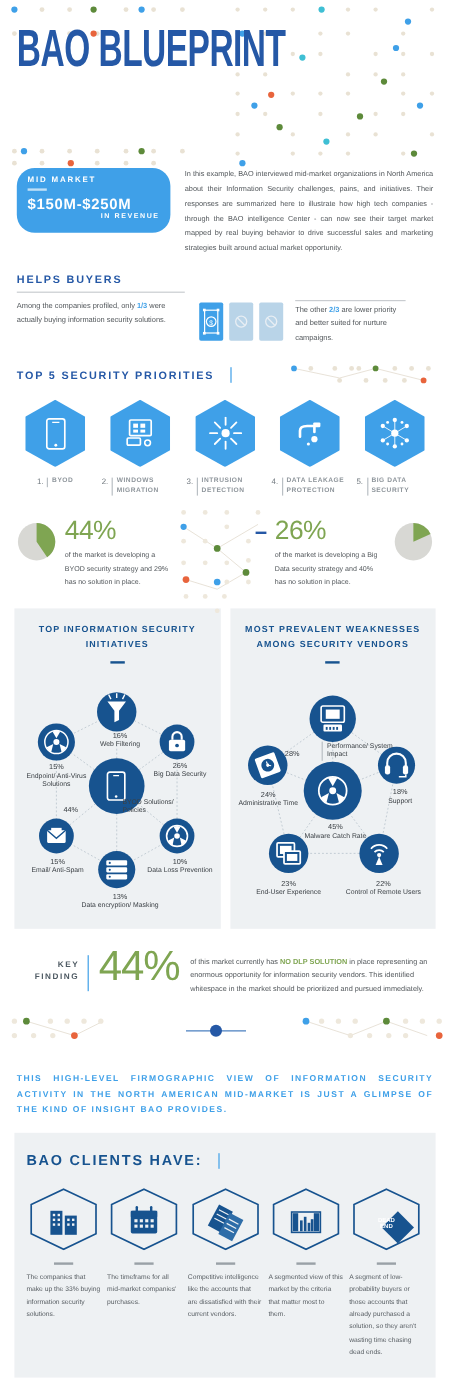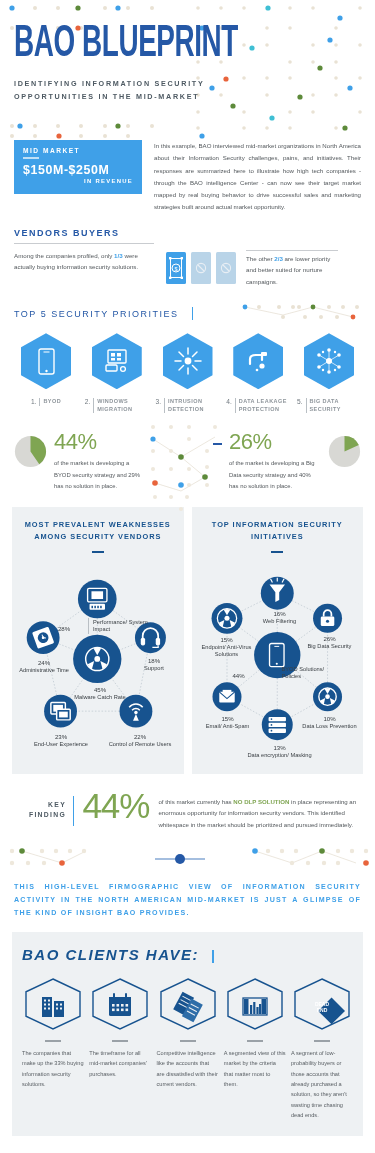--- a/index.html
+++ b/index.html
@@ -30,21 +30,21 @@
   }
 
   
   .intro-head {
     font-size: 7.1px; font-weight: bold; letter-spacing: 1.35px;
     color: #3fa0e8; line-height: 1.8; padding: 6px 14px 0 14px;
   }
   .intro-row { display: flex; padding: 8px 14px 0 14px; gap: 12px; }
   .midmarket {
     background: #3fa0e8; color: #fff; width: 128px; height: 54px;
-    padding: 7px 9px 0 9px; flex: none;
+    padding: 7px 9px 0 9px; flex: none; border-radius: 15px;
   }
   .mm-label { font-size: 6.6px; font-weight: bold; letter-spacing: 1.5px; }
   .mm-rule { width: 16px; height: 1.6px; background: #bfe0f7; margin: 3px 0 4px; }
   .mm-value { font-size: 12.4px; font-weight: bold; letter-spacing: 0.6px; }
   .mm-rev { font-size: 5.9px; font-weight: bold; letter-spacing: 1.3px; text-align: right; margin-top: 1px; }
   .intro-body { font-size: 6.1px; line-height: 2.02; color: #53585c; text-align: justify; }
 
   
   .ab-wrap { padding: 14px 14px 0 14px; }
   .ab-title { font-size: 9px; font-weight: bold; letter-spacing: 1.5px; color: #2558a6; }
@@ -54,21 +54,21 @@
   .ab-left b { color: #3fa0e8; }
   .ab-cards { display: flex; gap: 5px; padding-top: 2px; }
   .card { width: 20px; height: 32px; border-radius: 1.5px; display: flex; align-items: center; justify-content: center; }
   .card.on { background: #3fa0e8; }
   .card.off { background: #b9d4e8; }
   .ab-right { width: 92px; font-size: 6.2px; line-height: 1.85; color: #53585c; padding-top: 2px; border-top: 1px solid #c9ccd0; }
   .ab-right b { color: #3fa0e8; }
 
   
   .t5-wrap { padding: 16px 14px 0 14px; position: relative; }
-  .t5-title { font-size: 9px; font-weight: normal; letter-spacing: 1.5px; color: #2558a6; display: inline-block; }
+  .t5-title { font-size: 9px; font-weight: bold; letter-spacing: 1.5px; color: #2558a6; display: inline-block; }
   .t5-bar { display: inline-block; width: 1.4px; height: 13px; background: #3fa0e8; margin-left: 9px; vertical-align: -3px; }
   .hexrow { display: flex; justify-content: space-between; margin-top: 12px; }
   .hexcell { width: 64px; text-align: center; }
   .hex {
     width: 50px; height: 56px; margin: 0 auto;
     background: #3fa0e8;
     clip-path: polygon(50% 0%, 100% 25%, 100% 75%, 50% 100%, 0% 75%, 0% 25%);
     display: flex; align-items: center; justify-content: center;
   }
   .hexlbl { display: flex; justify-content: center; gap: 3px; margin-top: 9px; }
@@ -103,25 +103,25 @@
   
   .kf { display: flex; align-items: flex-start; padding: 16px 14px 0 14px; gap: 0; }
   .kf-label { font-size: 6.8px; font-weight: bold; letter-spacing: 1.3px; color: #4e5a63; text-align: right; line-height: 1.5; padding-top: 10px; width: 52px; }
   .kf-bar { width: 1.4px; height: 30px; background: #3fa0e8; margin: 6px 8px 0 7px; }
   .kf-num { font-size: 35px; color: #7fa552; line-height: 0.92; letter-spacing: -1px; }
   .kf-body { font-size: 6.1px; line-height: 1.95; color: #53585c; padding-top: 6px; margin-left: 9px; flex: 1; }
   .kf-body b { color: #7fa552; }
 
   
   .midband { position: relative; height: 42px; margin-top: 6px; }
-  .bigstmt { font-size: 7.1px; font-weight: bold; letter-spacing: 1.25px; color: #3fa0e8; line-height: 1.85; text-align: justify; padding: 2px 14px 0 14px; }
+  .bigstmt { font-size: 7.1px; font-weight: bold; letter-spacing: 1.25px; color: #3fa0e8; line-height: 1.85; text-align: justify; padding: 2px 14px 0 14px; margin-top: 12px; }
 
   
   .clients { background: #eef1f3; margin: 12px 12px 0 12px; padding: 14px 10px 16px; }
-  .cl-title { font-size: 15px; font-weight: bold; letter-spacing: 1.5px; color: #17538f; display: inline-block; font-style: italic; }
+  .cl-title { font-size: 12px; font-weight: bold; letter-spacing: 1.5px; color: #17538f; display: inline-block; }
   .cl-bar { display: inline-block; width: 1.4px; height: 13px; background: #3fa0e8; margin-left: 9px; vertical-align: -3px; }
   .clrow { display: flex; justify-content: space-between; margin-top: 14px; }
   .clcell { width: 62px; }
   .hexo {
     width: 60px; height: 52px; margin: 0 auto;
     display: flex; align-items: center; justify-content: center; position: relative;
   }
   .cl-dash { width: 16px; height: 1.6px; background: #9aa1a7; margin: 10px auto 6px; }
   .cldesc { font-size: 5.6px; line-height: 1.85; color: #5a6065; text-align: left; }
 </style>
@@ -216,35 +216,34 @@
         <circle cx="233" cy="106" r="2.6" fill="#5d8a3a"></circle>
         <circle cx="272" cy="118" r="2.6" fill="#3fbfd4"></circle>
         <circle cx="345" cy="128" r="2.6" fill="#5d8a3a"></circle>
         <circle cx="20" cy="126" r="2.6" fill="#3fa0e8"></circle>
         <circle cx="59" cy="136" r="2.6" fill="#e8643c"></circle>
         <circle cx="118" cy="126" r="2.6" fill="#5d8a3a"></circle>
         <circle cx="202" cy="136" r="2.6" fill="#3fa0e8"></circle>
       </g>
     </svg>
     <div class="logo-title">BAO BLUEPRINT</div>
-    <div class="hero-sub">IDENTIFYING INFORMATION SECURITY OPPORTUNITIES IN THE MID-MARKET</div>
   </div>
 
   <div class="intro-row">
     <div class="midmarket">
       <div class="mm-label">MID MARKET</div>
       <div class="mm-rule"></div>
       <div class="mm-value">$150M-$250M</div>
       <div class="mm-rev">IN REVENUE</div>
     </div>
     <div class="intro-body">In this example, BAO interviewed mid-market organizations in North America about their Information Security challenges, pains, and initiatives. Their responses are summarized here to illustrate how high tech companies - through the BAO intelligence Center - can now see their target market mapped by real buying behavior to drive successful sales and marketing strategies built around actual market opportunity.</div>
   </div>
 
   <div class="ab-wrap">
-    <div class="ab-title">VENDORS BUYERS</div>
+    <div class="ab-title">HELPS BUYERS</div>
     <div class="ab-rule"></div>
     <div class="ab-row">
       <div class="ab-left">
         <span>Among the companies profiled, only </span><b>1/3</b><span> were actually buying information security solutions.</span>
       </div>
       <div class="ab-cards">
         <div class="card on">
           <svg width="14" height="22" viewBox="0 0 14 22">
               <rect x="1.5" y="1.5" width="11" height="19" fill="none" stroke="#fff" stroke-width="1"></rect>
               <circle cx="7" cy="11" r="4" fill="none" stroke="#fff" stroke-width="1"></circle>
@@ -451,125 +450,20 @@
       <svg class="donut" viewBox="0 0 36 36">
         <circle cx="18" cy="18" r="17" fill="#d8d8d4"></circle>
         <path d="M18 18 L18 1 A17 17 0 0 1 33.6 11 Z" fill="#7fa552"></path>
       </svg>
     </div>
   </div>
 
   <div class="panels">
 
     <div class="panel">
-      <div class="ptitle">MOST PREVALENT WEAKNESSES AMONG SECURITY VENDORS</div>
-      <div class="pdash"></div>
-      <div class="diagram">
-        <svg width="100%" height="205" viewBox="0 0 165 205" style="position:absolute;left:0;top:0">
-          <g stroke="#b9c3cc" stroke-width="0.7" stroke-dasharray="1.6,1.8" fill="none">
-            <line x1="82" y1="104" x2="82" y2="42"></line>
-            <line x1="82" y1="104" x2="137" y2="82"></line>
-            <line x1="82" y1="104" x2="122" y2="158"></line>
-            <line x1="82" y1="104" x2="44" y2="158"></line>
-            <line x1="82" y1="104" x2="26" y2="82"></line>
-            <line x1="82" y1="42" x2="137" y2="82"></line>
-            <line x1="137" y1="82" x2="122" y2="158"></line>
-            <line x1="122" y1="158" x2="44" y2="158"></line>
-            <line x1="44" y1="158" x2="26" y2="82"></line>
-            <line x1="26" y1="82" x2="82" y2="42"></line>
-          </g>
-
-          <circle cx="82" cy="104" r="25" fill="#17538f"></circle>
-          <g transform="translate(82,104)">
-              <circle r="12" fill="none" stroke="#fff" stroke-width="1.5"></circle>
-              <circle r="3" fill="#fff"></circle>
-              <path d="M0 -3.8 L-4 -11 A12 12 0 0 1 4 -11 Z" fill="#fff"></path>
-              <path d="M3.2 2 L10 5.6 A12 12 0 0 1 5.6 11 Z" fill="#fff"></path>
-              <path d="M-3.2 2 L-5.6 11 A12 12 0 0 1 -10 5.6 Z" fill="#fff"></path>
-            </g>
-
-          <circle cx="82" cy="42" r="20" fill="#17538f"></circle>
-          <g transform="translate(72,31)">
-              <rect x="0" y="0" width="20" height="14" rx="1.5" fill="none" stroke="#fff" stroke-width="1.4"></rect>
-              <rect x="4" y="3" width="12" height="8" fill="#fff"></rect>
-              <rect x="2" y="16" width="16" height="6" rx="1" fill="#fff"></rect>
-              <g fill="#17538f">
-                <rect x="4" y="18" width="1.6" height="2.5"></rect>
-                <rect x="7" y="18" width="1.6" height="2.5"></rect>
-                <rect x="10" y="18" width="1.6" height="2.5"></rect>
-                <rect x="13" y="18" width="1.6" height="2.5"></rect>
-              </g>
-            </g>
-
-          <circle cx="137" cy="82" r="16" fill="#17538f"></circle>
-          <g transform="translate(137,82)">
-              <path d="M-8 2 L-8 -2 A8 8 0 0 1 8 -2 L8 2" fill="none" stroke="#fff" stroke-width="1.8"></path>
-              <rect x="-10" y="0" width="4.5" height="8" rx="2" fill="#fff"></rect>
-              <rect x="5.5" y="0" width="4.5" height="8" rx="2" fill="#fff"></rect>
-              <path d="M8 8 L8 10 L2 10" fill="none" stroke="#fff" stroke-width="1.3"></path>
-            </g>
-
-          <circle cx="122" cy="158" r="17" fill="#17538f"></circle>
-          <g transform="translate(122,158)">
-              <g stroke="#fff" stroke-width="1.5" fill="none">
-                <path d="M-7 -4 A9 9 0 0 1 7 -4"></path>
-                <path d="M-4 -1 A5.5 5.5 0 0 1 4 -1"></path>
-              </g>
-              <circle cx="0" cy="1.5" r="1.8" fill="#fff"></circle>
-              <path d="M0 3 L-3 10 L3 10 Z" fill="#fff"></path>
-            </g>
-
-          <circle cx="44" cy="158" r="17" fill="#17538f"></circle>
-          <g transform="translate(34,149)">
-              <rect x="0" y="0" width="15" height="12" rx="1" fill="none" stroke="#fff" stroke-width="1.5"></rect>
-              <rect x="2.5" y="2.5" width="10" height="7" fill="#fff"></rect>
-              <rect x="6" y="7" width="14" height="11" rx="1" fill="#17538f" stroke="#fff" stroke-width="1.5"></rect>
-              <rect x="8.5" y="9.5" width="9" height="6" fill="#fff"></rect>
-            </g>
-
-          <circle cx="26" cy="82" r="17" fill="#17538f"></circle>
-          <g transform="translate(26,82) rotate(-20)">
-              <rect x="-9" y="-9" width="18" height="18" rx="1.5" fill="#fff"></rect>
-              <circle cx="0" cy="0" r="5.5" fill="#17538f"></circle>
-              <circle cx="0" cy="0" r="1.4" fill="#fff"></circle>
-              <line x1="0" y1="0" x2="0" y2="-3.4" stroke="#fff" stroke-width="1"></line>
-              <line x1="0" y1="0" x2="2.6" y2="1.4" stroke="#fff" stroke-width="1"></line>
-            </g>
-        </svg>
-
-        <div class="nodelbl" style="left:26px;top:70px;width:40px">
-          <div class="npct">28%</div>
-        </div>
-        <div class="nodelbl" style="left:70px;top:63px;width:66px;text-align:left;border-left:1px solid #b9bfc4;padding-left:4px">
-          <div class="ntxt">Performance/ System Impact</div>
-        </div>
-        <div class="nodelbl" style="left:112px;top:102px;width:48px">
-          <div class="npct">18%</div>
-          <div class="ntxt">Support</div>
-        </div>
-        <div class="nodelbl" style="left:88px;top:178px;width:68px">
-          <div class="npct">22%</div>
-          <div class="ntxt">Control of Remote Users</div>
-        </div>
-        <div class="nodelbl" style="left:10px;top:178px;width:66px">
-          <div class="npct">23%</div>
-          <div class="ntxt">End-User Experience</div>
-        </div>
-        <div class="nodelbl" style="left:0px;top:104px;width:52px">
-          <div class="npct">24%</div>
-          <div class="ntxt">Administrative Time</div>
-        </div>
-        <div class="nodelbl" style="left:56px;top:131px;width:52px">
-          <div class="npct">45%</div>
-          <div class="ntxt">Malware Catch Rate</div>
-        </div>
-      </div>
-    </div>
-
-    <div class="panel">
       <div class="ptitle">TOP INFORMATION SECURITY INITIATIVES</div>
       <div class="pdash"></div>
       <div class="diagram">
         <svg width="100%" height="205" viewBox="0 0 165 205" style="position:absolute;left:0;top:0">
           <g stroke="#b9c3cc" stroke-width="0.7" stroke-dasharray="1.6,1.8" fill="none">
             <line x1="82" y1="100" x2="82" y2="36"></line>
             <line x1="82" y1="100" x2="134" y2="62"></line>
             <line x1="82" y1="100" x2="134" y2="143"></line>
             <line x1="82" y1="100" x2="82" y2="172"></line>
             <line x1="82" y1="100" x2="30" y2="143"></line>
@@ -662,20 +556,125 @@
         </div>
         <div class="nodelbl" style="left:0px;top:81px;width:58px">
           <div class="npct">15%</div>
           <div class="ntxt">Endpoint/ Anti-Virus Solutions</div>
         </div>
         <div class="nodelbl" style="left:28px;top:117px;width:26px">
           <div class="npct">44%</div>
         </div>
         <div class="nodelbl" style="left:84px;top:110px;width:50px;text-align:left">
           <div class="ntxt">BYOD Solutions/ Policies</div>
+        </div>
+      </div>
+    </div>
+
+    <div class="panel">
+      <div class="ptitle">MOST PREVALENT WEAKNESSES AMONG SECURITY VENDORS</div>
+      <div class="pdash"></div>
+      <div class="diagram">
+        <svg width="100%" height="205" viewBox="0 0 165 205" style="position:absolute;left:0;top:0">
+          <g stroke="#b9c3cc" stroke-width="0.7" stroke-dasharray="1.6,1.8" fill="none">
+            <line x1="82" y1="104" x2="82" y2="42"></line>
+            <line x1="82" y1="104" x2="137" y2="82"></line>
+            <line x1="82" y1="104" x2="122" y2="158"></line>
+            <line x1="82" y1="104" x2="44" y2="158"></line>
+            <line x1="82" y1="104" x2="26" y2="82"></line>
+            <line x1="82" y1="42" x2="137" y2="82"></line>
+            <line x1="137" y1="82" x2="122" y2="158"></line>
+            <line x1="122" y1="158" x2="44" y2="158"></line>
+            <line x1="44" y1="158" x2="26" y2="82"></line>
+            <line x1="26" y1="82" x2="82" y2="42"></line>
+          </g>
+
+          <circle cx="82" cy="104" r="25" fill="#17538f"></circle>
+          <g transform="translate(82,104)">
+              <circle r="12" fill="none" stroke="#fff" stroke-width="1.5"></circle>
+              <circle r="3" fill="#fff"></circle>
+              <path d="M0 -3.8 L-4 -11 A12 12 0 0 1 4 -11 Z" fill="#fff"></path>
+              <path d="M3.2 2 L10 5.6 A12 12 0 0 1 5.6 11 Z" fill="#fff"></path>
+              <path d="M-3.2 2 L-5.6 11 A12 12 0 0 1 -10 5.6 Z" fill="#fff"></path>
+            </g>
+
+          <circle cx="82" cy="42" r="20" fill="#17538f"></circle>
+          <g transform="translate(72,31)">
+              <rect x="0" y="0" width="20" height="14" rx="1.5" fill="none" stroke="#fff" stroke-width="1.4"></rect>
+              <rect x="4" y="3" width="12" height="8" fill="#fff"></rect>
+              <rect x="2" y="16" width="16" height="6" rx="1" fill="#fff"></rect>
+              <g fill="#17538f">
+                <rect x="4" y="18" width="1.6" height="2.5"></rect>
+                <rect x="7" y="18" width="1.6" height="2.5"></rect>
+                <rect x="10" y="18" width="1.6" height="2.5"></rect>
+                <rect x="13" y="18" width="1.6" height="2.5"></rect>
+              </g>
+            </g>
+
+          <circle cx="137" cy="82" r="16" fill="#17538f"></circle>
+          <g transform="translate(137,82)">
+              <path d="M-8 2 L-8 -2 A8 8 0 0 1 8 -2 L8 2" fill="none" stroke="#fff" stroke-width="1.8"></path>
+              <rect x="-10" y="0" width="4.5" height="8" rx="2" fill="#fff"></rect>
+              <rect x="5.5" y="0" width="4.5" height="8" rx="2" fill="#fff"></rect>
+              <path d="M8 8 L8 10 L2 10" fill="none" stroke="#fff" stroke-width="1.3"></path>
+            </g>
+
+          <circle cx="122" cy="158" r="17" fill="#17538f"></circle>
+          <g transform="translate(122,158)">
+              <g stroke="#fff" stroke-width="1.5" fill="none">
+                <path d="M-7 -4 A9 9 0 0 1 7 -4"></path>
+                <path d="M-4 -1 A5.5 5.5 0 0 1 4 -1"></path>
+              </g>
+              <circle cx="0" cy="1.5" r="1.8" fill="#fff"></circle>
+              <path d="M0 3 L-3 10 L3 10 Z" fill="#fff"></path>
+            </g>
+
+          <circle cx="44" cy="158" r="17" fill="#17538f"></circle>
+          <g transform="translate(34,149)">
+              <rect x="0" y="0" width="15" height="12" rx="1" fill="none" stroke="#fff" stroke-width="1.5"></rect>
+              <rect x="2.5" y="2.5" width="10" height="7" fill="#fff"></rect>
+              <rect x="6" y="7" width="14" height="11" rx="1" fill="#17538f" stroke="#fff" stroke-width="1.5"></rect>
+              <rect x="8.5" y="9.5" width="9" height="6" fill="#fff"></rect>
+            </g>
+
+          <circle cx="26" cy="82" r="17" fill="#17538f"></circle>
+          <g transform="translate(26,82) rotate(-20)">
+              <rect x="-9" y="-9" width="18" height="18" rx="1.5" fill="#fff"></rect>
+              <circle cx="0" cy="0" r="5.5" fill="#17538f"></circle>
+              <circle cx="0" cy="0" r="1.4" fill="#fff"></circle>
+              <line x1="0" y1="0" x2="0" y2="-3.4" stroke="#fff" stroke-width="1"></line>
+              <line x1="0" y1="0" x2="2.6" y2="1.4" stroke="#fff" stroke-width="1"></line>
+            </g>
+        </svg>
+
+        <div class="nodelbl" style="left:26px;top:70px;width:40px">
+          <div class="npct">28%</div>
+        </div>
+        <div class="nodelbl" style="left:70px;top:63px;width:66px;text-align:left;border-left:1px solid #b9bfc4;padding-left:4px">
+          <div class="ntxt">Performance/ System Impact</div>
+        </div>
+        <div class="nodelbl" style="left:112px;top:102px;width:48px">
+          <div class="npct">18%</div>
+          <div class="ntxt">Support</div>
+        </div>
+        <div class="nodelbl" style="left:88px;top:178px;width:68px">
+          <div class="npct">22%</div>
+          <div class="ntxt">Control of Remote Users</div>
+        </div>
+        <div class="nodelbl" style="left:10px;top:178px;width:66px">
+          <div class="npct">23%</div>
+          <div class="ntxt">End-User Experience</div>
+        </div>
+        <div class="nodelbl" style="left:0px;top:104px;width:52px">
+          <div class="npct">24%</div>
+          <div class="ntxt">Administrative Time</div>
+        </div>
+        <div class="nodelbl" style="left:56px;top:131px;width:52px">
+          <div class="npct">45%</div>
+          <div class="ntxt">Malware Catch Rate</div>
         </div>
       </div>
     </div>
   </div>
 
   <div class="kf">
     <div class="kf-label">KEY FINDING</div>
     <div class="kf-bar"></div>
     <div class="kf-num">44%</div>
     <div class="kf-body">

